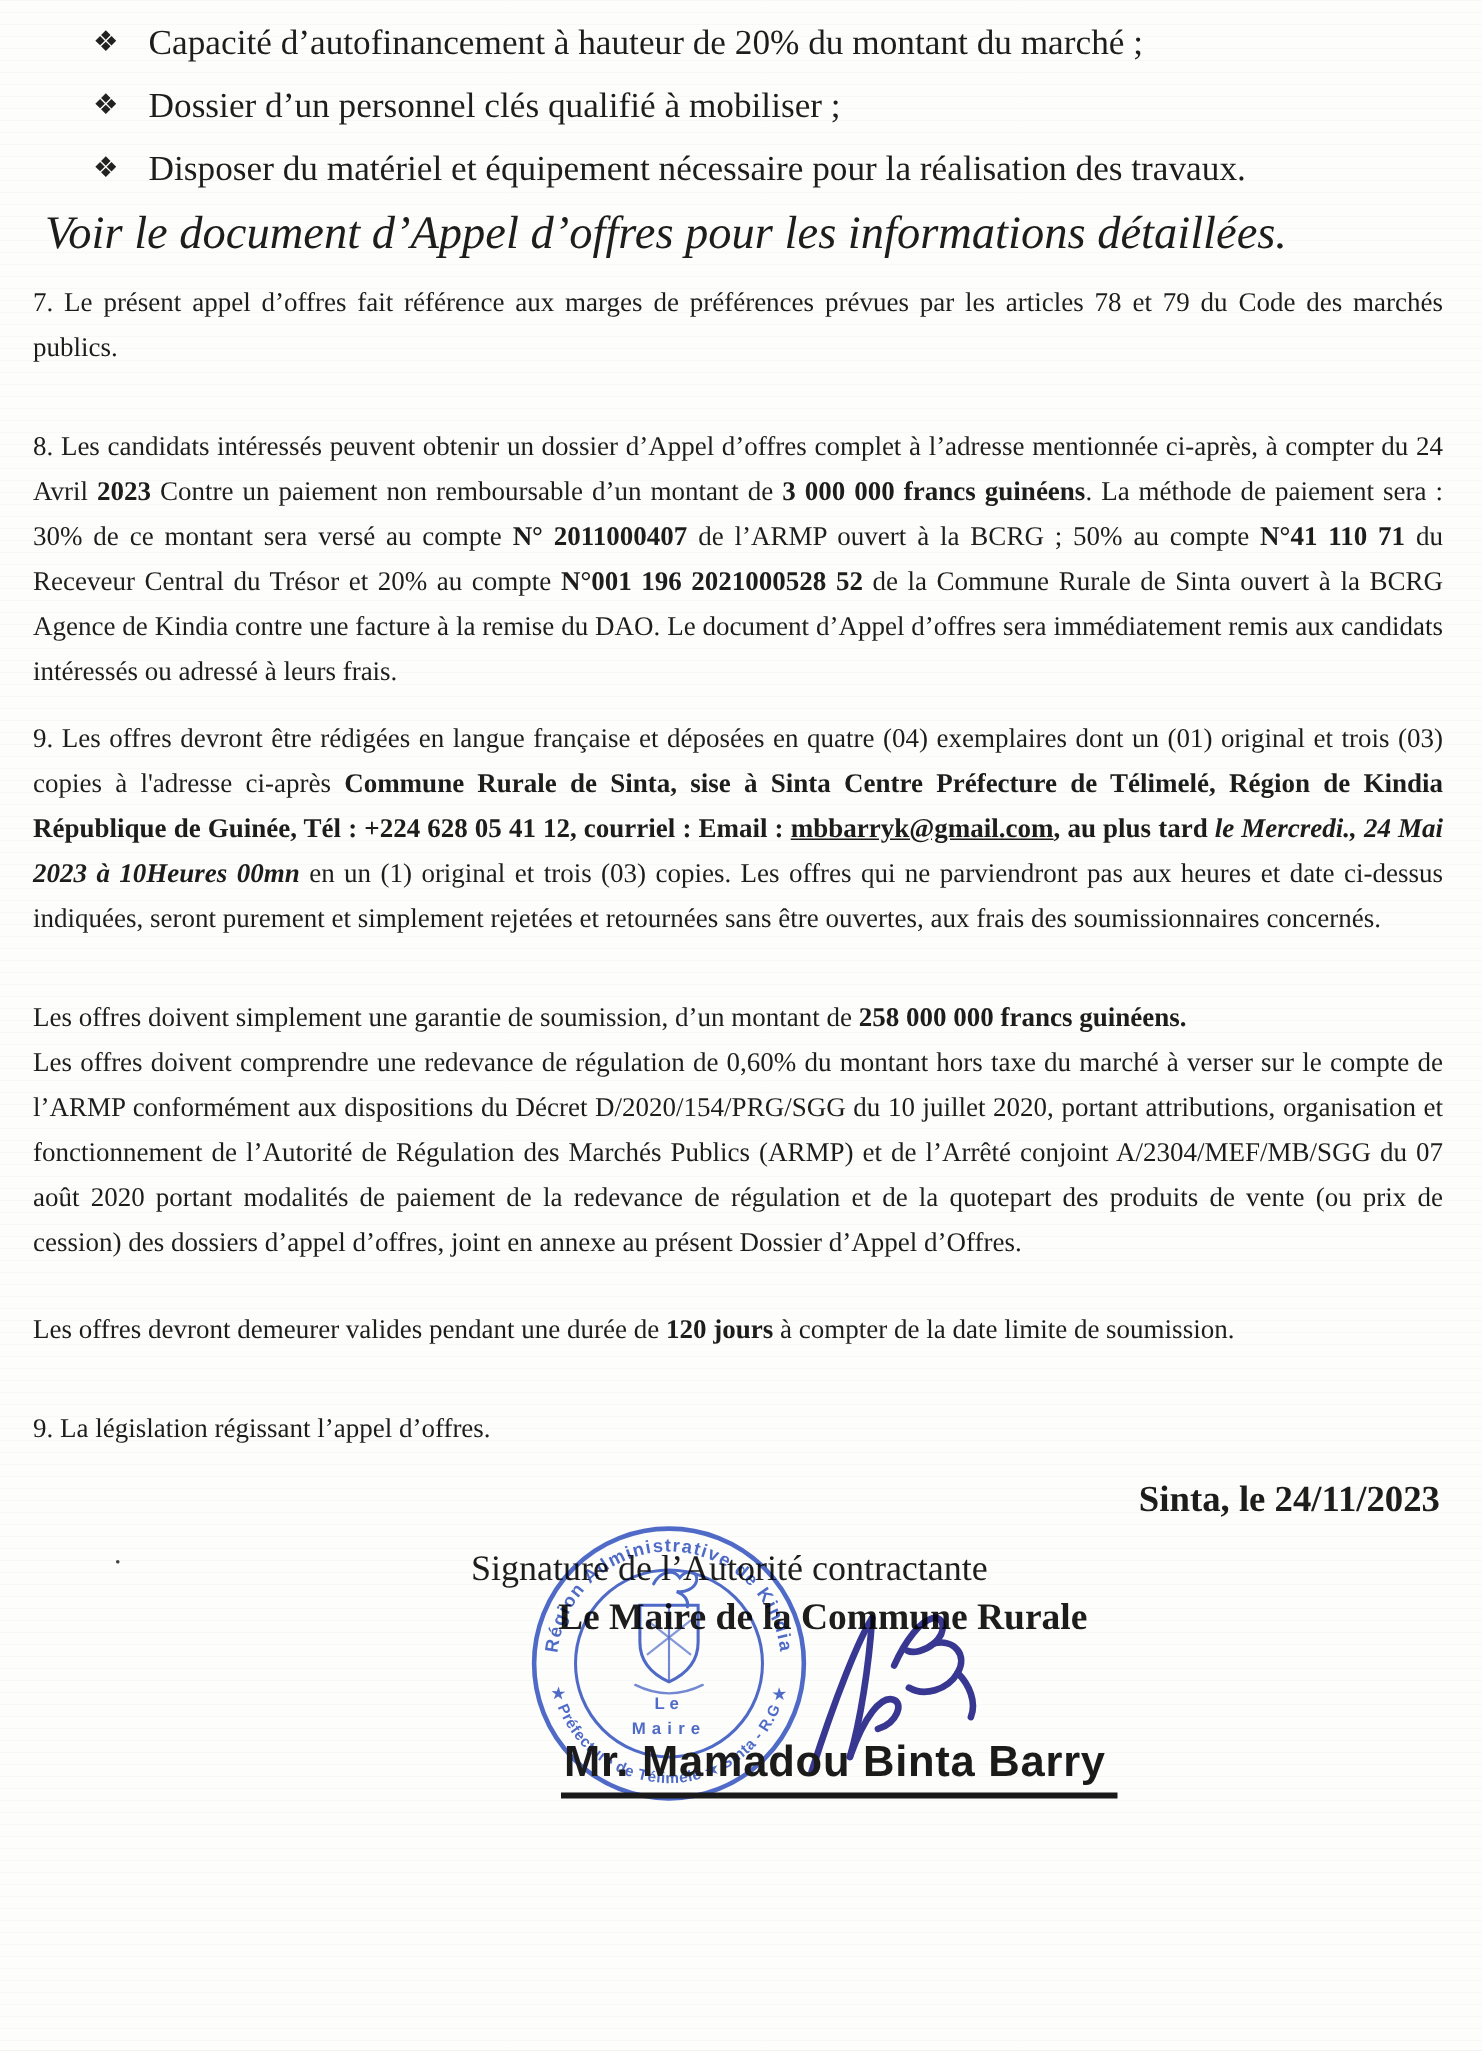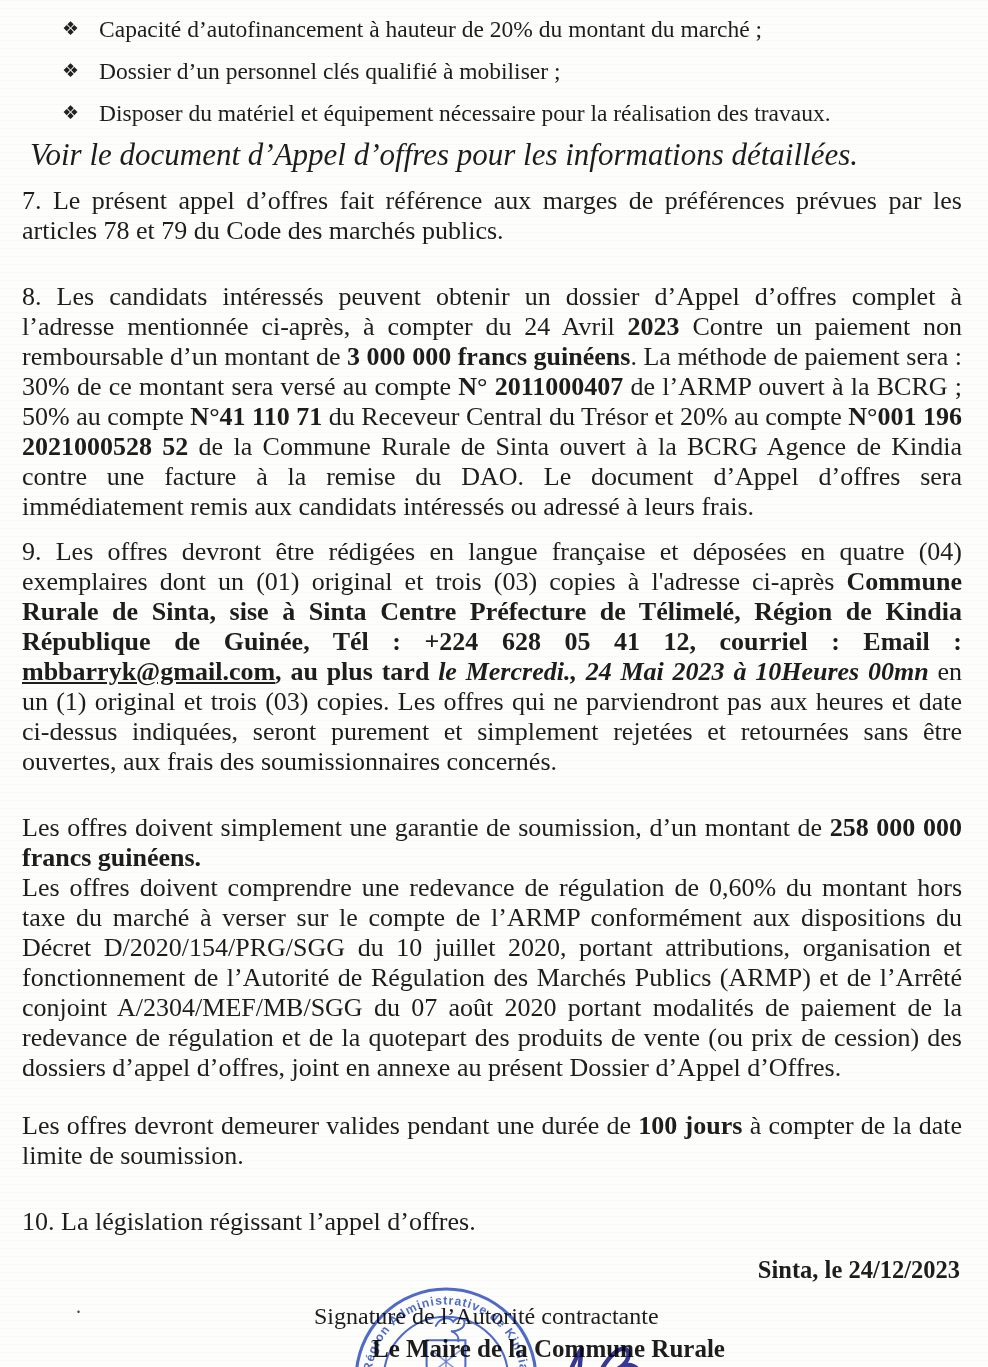--- a/index.html
+++ b/index.html
@@ -15,21 +15,21 @@
     box-sizing:border-box;
     padding:12px 26px 0 22px;
     font-family:"Liberation Serif", serif;
     color:#1d1d1d;
     overflow:hidden;
   }
   .bullets{list-style:none;margin:0;padding:2px 0 0 40px;}
   .bullets li{display:flex;gap:20px;font-size:23.5px;line-height:30px;margin-bottom:12px;}
   .glyph{font-size:19px;line-height:30px;flex:0 0 auto;color:#222;}
   .note{margin:0 0 0 8px;font-style:italic;font-size:31px;line-height:30px;text-align:left;}
-  .para{margin:0;font-size:26px;line-height:30px;text-align:justify;}
+  .para{margin:0;font-size:18px;line-height:30px;text-align:justify;}
   .mt16{margin-top:16px;} .mt24{margin-top:36px;}
   .mt28{margin-top:28px;} .mt30{margin-top:15px;}
   .b{font-weight:bold;} .i{font-style:italic;} .u{text-decoration:underline;}
   .date{margin:18px 2px 0 0;font-size:24.5px;font-weight:bold;text-align:right;line-height:30px;}
   .sig{position:relative;margin-top:16px;height:218px;}
   .dot{position:absolute;left:54px;top:-6px;font-size:20px;color:#444;}
   .sig-caption{padding-left:292px;font-size:24px;line-height:30px;}
   .sig-title{padding-left:350px;font-size:25px;font-weight:bold;line-height:30px;margin-top:3px;}
   .sig-name{
     position:absolute;left:352px;top:128px;
@@ -68,24 +68,24 @@
     </li>
   </ul>
 
   <p class="note">Voir le document d’Appel d’offres pour les informations détaillées.</p>
 
   <p class="para mt16"><span>7. Le présent appel d’offres fait référence aux marges de préférences prévues par les articles 78 et 79 du Code des marchés publics.</span></p>
   <p class="para mt24"><span>8.  Les candidats intéressés peuvent obtenir un dossier d’Appel d’offres complet à l’adresse mentionnée ci-après, à compter du 24 Avril </span><span class="b">2023</span><span> Contre un paiement non remboursable d’un montant de </span><span class="b">3 000 000 francs guinéens</span><span>. La méthode de paiement sera : 30% de ce montant sera versé au compte </span><span class="b">N° 2011000407</span><span> de l’ARMP ouvert à la BCRG ; 50% au compte </span><span class="b">N°41 110 71</span><span> du Receveur Central du Trésor et 20% au compte </span><span class="b">N°001 196 2021000528 52</span><span> de la Commune Rurale de Sinta ouvert à la BCRG Agence de Kindia contre une facture à la remise du DAO. Le document d’Appel d’offres sera immédiatement remis aux candidats intéressés ou adressé à leurs frais.</span></p>
   <p class="para mt30"><span>9. Les offres devront être rédigées en langue française et déposées en quatre (04) exemplaires dont un (01) original et trois (03) copies à l'adresse ci-après </span><span class="b">Commune Rurale de Sinta, sise à Sinta Centre Préfecture de Télimelé, Région de Kindia République de Guinée,  Tél : +224 628 05 41 12, courriel : Email : </span><span class="b u">mbbarryk@gmail.com</span><span class="b">, au plus tard </span><span class="b i">le Mercredi., 24 Mai 2023 à 10Heures 00mn</span><span> en un (1) original et trois (03) copies.  Les offres qui ne parviendront pas aux heures et date ci-dessus indiquées, seront purement et simplement rejetées et retournées sans être ouvertes, aux frais des soumissionnaires concernés.</span></p>
   <p class="para mt24"><span>Les offres doivent simplement une garantie de soumission, d’un montant de </span><span class="b">258 000 000 francs guinéens.</span></p>
   <p class="para"><span>Les offres doivent comprendre une redevance de régulation de 0,60% du montant hors taxe du marché à verser sur le compte de l’ARMP conformément aux dispositions du Décret D/2020/154/PRG/SGG du 10 juillet 2020, portant attributions, organisation et fonctionnement de l’Autorité de Régulation des Marchés Publics (ARMP) et de l’Arrêté conjoint A/2304/MEF/MB/SGG du 07 août 2020 portant modalités de paiement de la redevance de régulation et de la quotepart des produits de vente (ou prix de cession) des dossiers d’appel d’offres, joint en annexe au présent Dossier d’Appel d’Offres.</span></p>
-  <p class="para mt28"><span>Les offres devront demeurer valides pendant une durée de </span><span class="b">100 jours</span><span> à compter de la date limite de soumission.</span></p>
-  <p class="para mt24"><span>10. La législation régissant l’appel d’offres.</span></p>
+  <p class="para mt28"><span>Les offres devront demeurer valides pendant une durée de </span><span class="b">120 jours</span><span> à compter de la date limite de soumission.</span></p>
+  <p class="para mt24"><span>9. La législation régissant l’appel d’offres.</span></p>
 
-  <p class="date">Sinta, le 24/12/2023</p>
+  <p class="date">Sinta, le 24/11/2023</p>
 
   <div class="sig">
     <span class="dot">.</span>
 
     <div class="sig-caption">Signature de l’Autorité contractante</div>
     <div class="sig-title">Le Maire de la Commune Rurale</div>
 
     <svg class="stamp" viewBox="0 0 184 184" aria-hidden="true">
       <defs>
         <path id="arcTop" d="M 19 92 A 73 73 0 0 1 165 92"></path>

